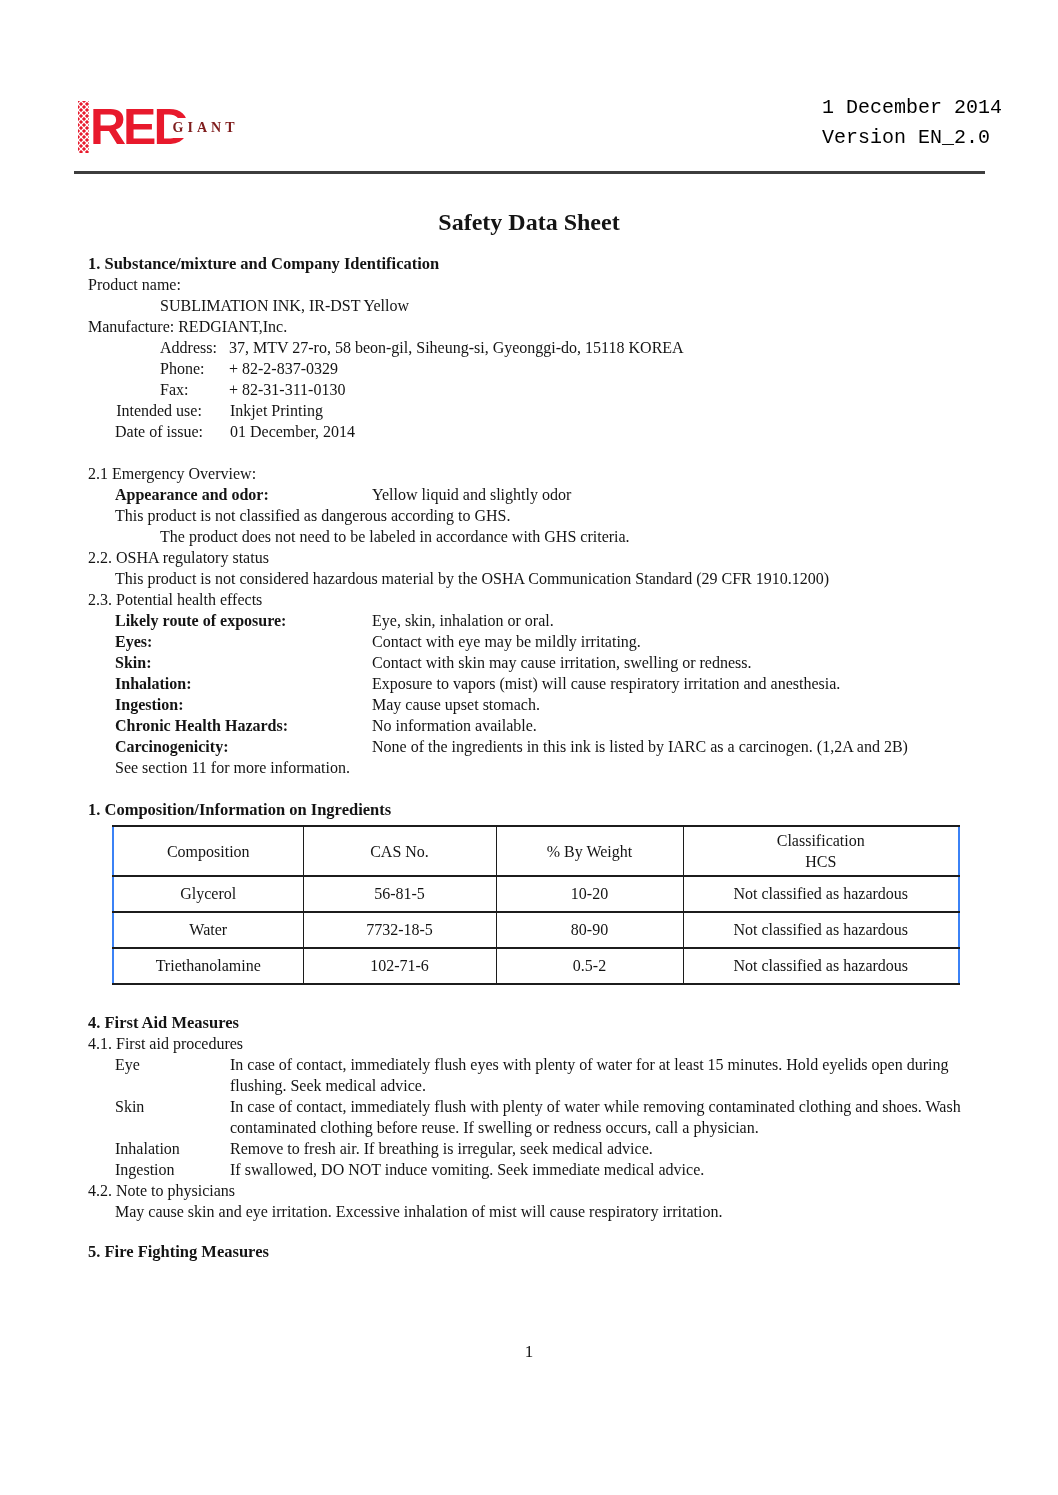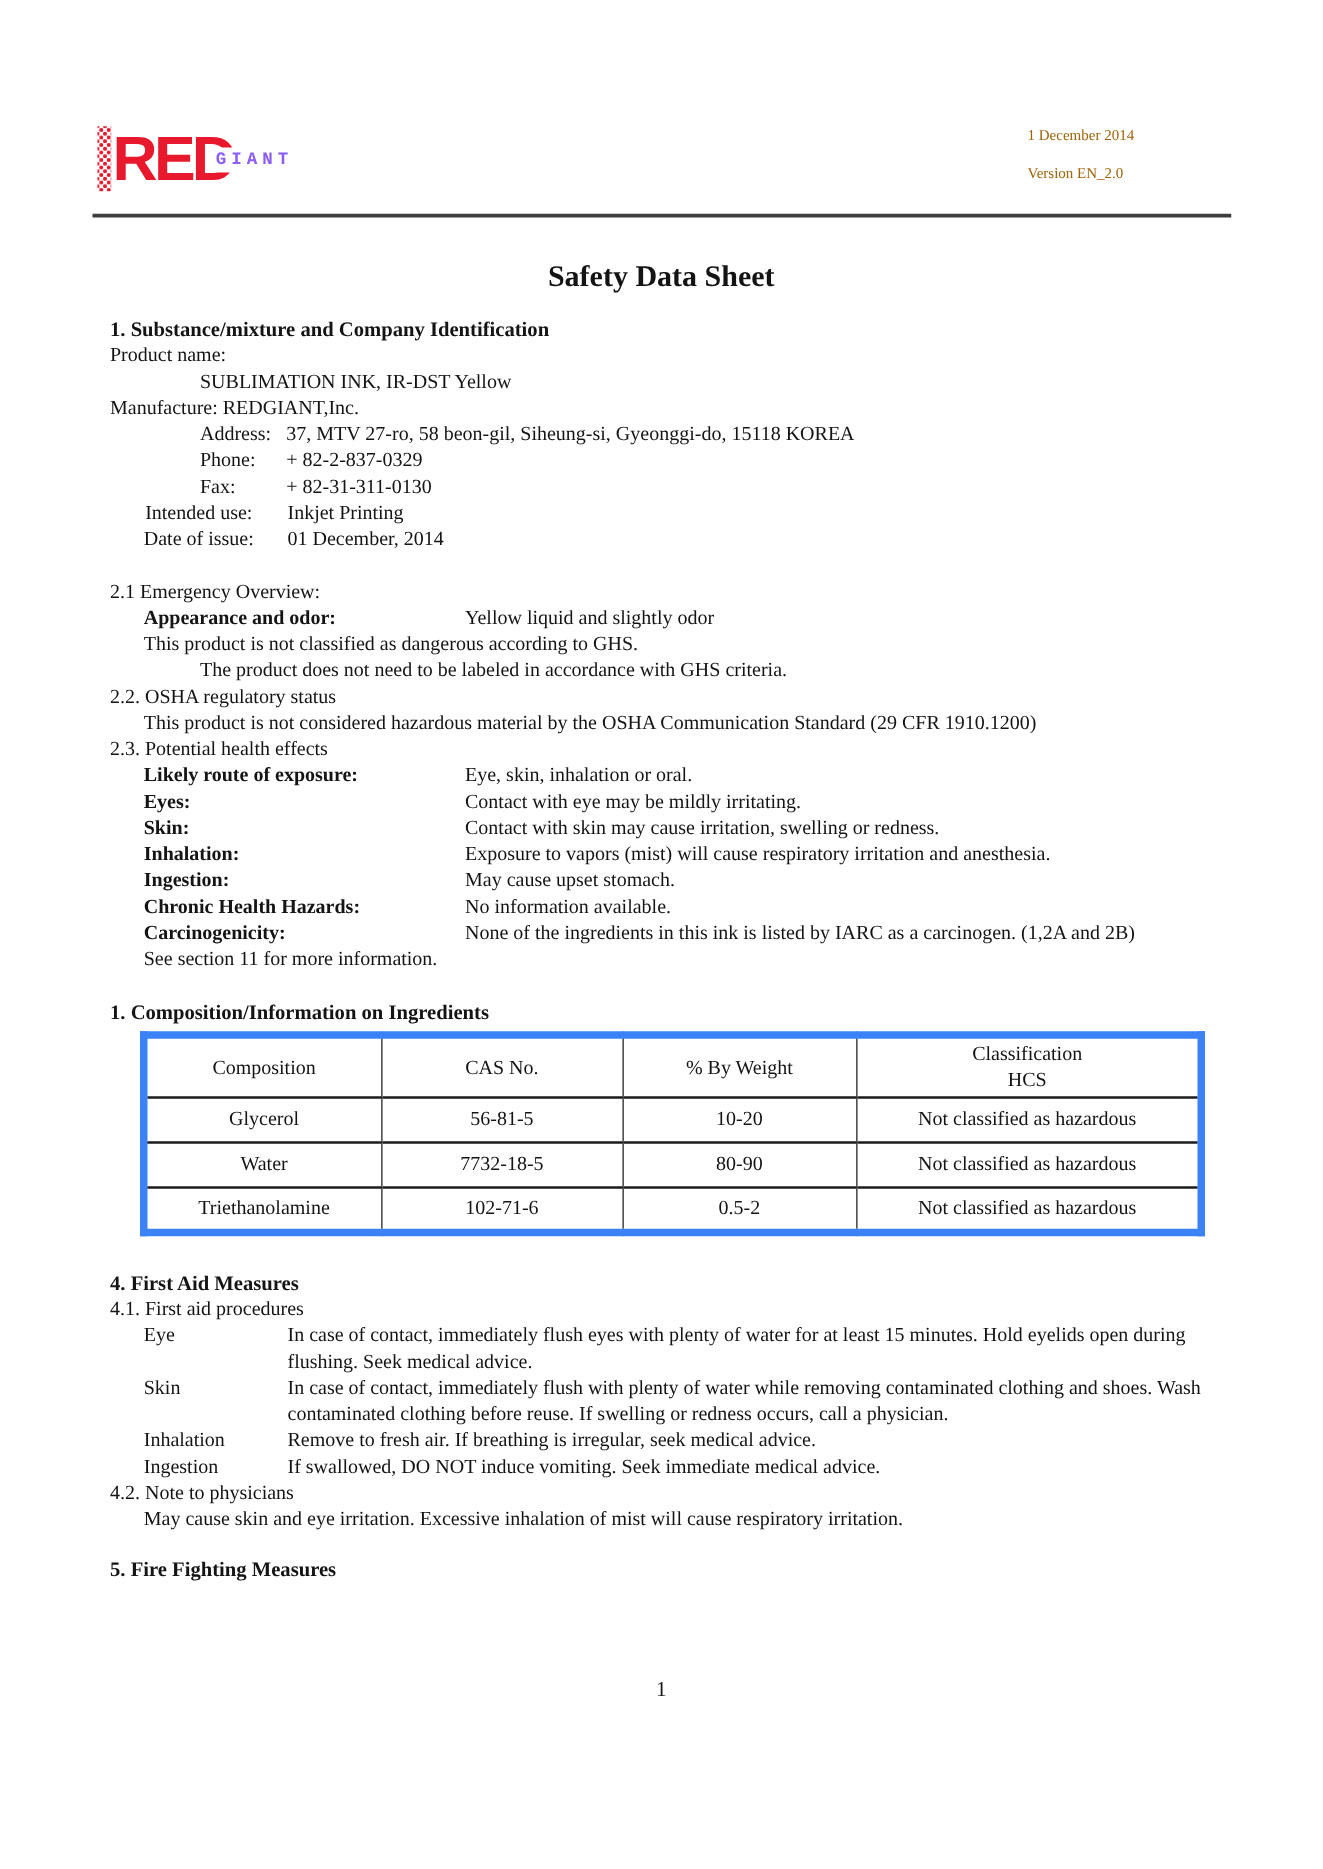--- a/index.html
+++ b/index.html
@@ -17,28 +17,28 @@
     background-image:
       radial-gradient(circle, #e8192c 1.5px, rgba(0,0,0,0) 1.7px),
       radial-gradient(circle, #e8192c 1.5px, rgba(0,0,0,0) 1.7px);
     background-size:6px 6px; background-position:0 0, 3px 3px;
   }
   .logo-red {
     font-family:"Liberation Sans","DejaVu Sans",sans-serif; font-weight:bold;
     font-size:50px; line-height:52px; letter-spacing:-3px; color:#e8192c;
   }
   .logo-giant {
-    font-family:Liberation Mono, monospace; font-weight:bold;
-    font-size:14px; letter-spacing:4px; color:#8b5cf6;
+    font-family:Liberation Serif, serif; font-weight:bold;
+    font-size:14px; letter-spacing:4px; color:#7f1d1d;
     margin-left:-17px; background:#ffffff; padding:2px 0 2px 3px; position:relative; top:1px;
   }
   .doc-meta {
     position:absolute; left:822px; top:93px;
-    font-family:Liberation Serif, serif; font-size:12px;
-    color:#a16207; line-height:30px; white-space:nowrap;
+    font-family:Liberation Mono, monospace; font-size:20px;
+    color:#000000; line-height:30px; white-space:nowrap;
   }
   .rule { position:absolute; left:74px; top:171px; width:911px; height:3px; background:#3d3d3d; }
 
   
   .main { padding:207px 88px 0 88px; }
   .title { text-align:center; font-size:24px; font-weight:bold; line-height:30px; }
   .line { line-height:21px; }
   .b { font-weight:bold; font-size:16.5px; }
   .ind1 { margin-left:27px; }
   .ind2 { margin-left:72px; }
@@ -50,21 +50,21 @@
   .kv-contact .k { width:69px; flex-shrink:0; }
   .kv-use .k { width:142px; flex-shrink:0;text-align:center; }
   .kv-effect { margin-left:27px; }
   .kv-effect .k { width:257px; flex-shrink:0;font-weight:bold; }
   .kv-effect .v { white-space:nowrap; }
   .kv-aid { margin-left:27px;justify-content:center; }
   .kv-aid .k { width:115px; flex-shrink:0; }
   .kv-aid .v { flex:1; }
 
   
-  .tbl { border-collapse:collapse; table-layout:fixed; width:846px; margin:5px 0 0 24px; border:6px solid #3b82f6; }
+  .tbl { border-collapse:collapse; table-layout:fixed; width:846px; margin:5px 0 0 24px; border:2px solid #3b82f6; }
   .tbl th, .tbl td {
     border:2px solid #1c1c1c; border-left-width:1px; border-right-width:1px;
     text-align:center; vertical-align:middle; font-weight:normal; font-size:16px;
   }
   .tbl th { height:50px; line-height:21px; }
   .tbl td { height:36px; }
 
   .page-number { position:absolute; left:0; right:0; top:1342px; text-align:center; font-size:17px; }
 </style>
 </head>

